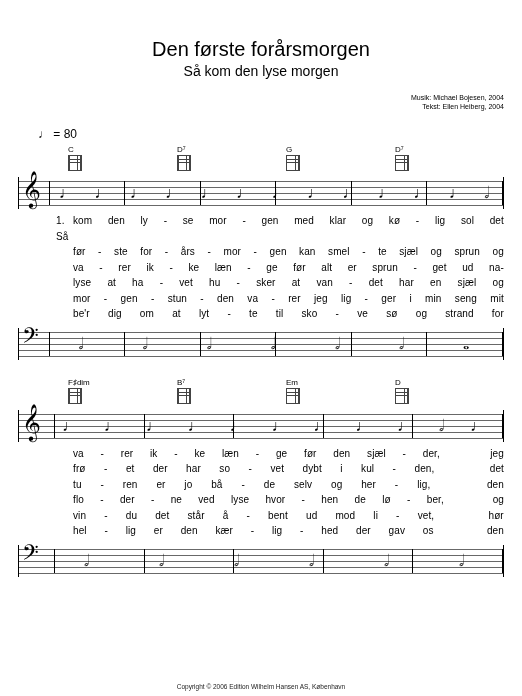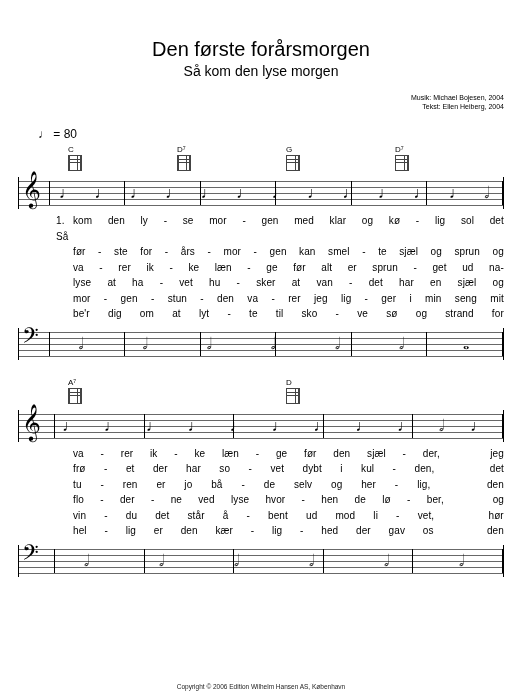--- a/index.html
+++ b/index.html
@@ -349,21 +349,23 @@
           <span>𝅗𝅥</span>
           <span>𝅗𝅥</span>
           <span>𝅝</span>
       </div>
     </div>
   </div>
 </div>
 
 <div class="system">
   <div class="chord-row">
-    <div class="chord-cell"><span class="cn">A⁷</span><span class="chord-diagram"></span></div>
+    <div class="chord-cell"><span class="cn">F♯dim</span><span class="chord-diagram"></span></div>
+    <div class="chord-cell"><span class="cn">B⁷</span><span class="chord-diagram"></span></div>
+    <div class="chord-cell"><span class="cn">Em</span><span class="chord-diagram"></span></div>
     <div class="chord-cell"><span class="cn">D</span><span class="chord-diagram"></span></div>
   </div>
 
   <div class="staves">
     <div class="staff clef-t">
       <div class="barlines">
           <span></span>
           <span></span>
           <span></span>
           <span></span>

